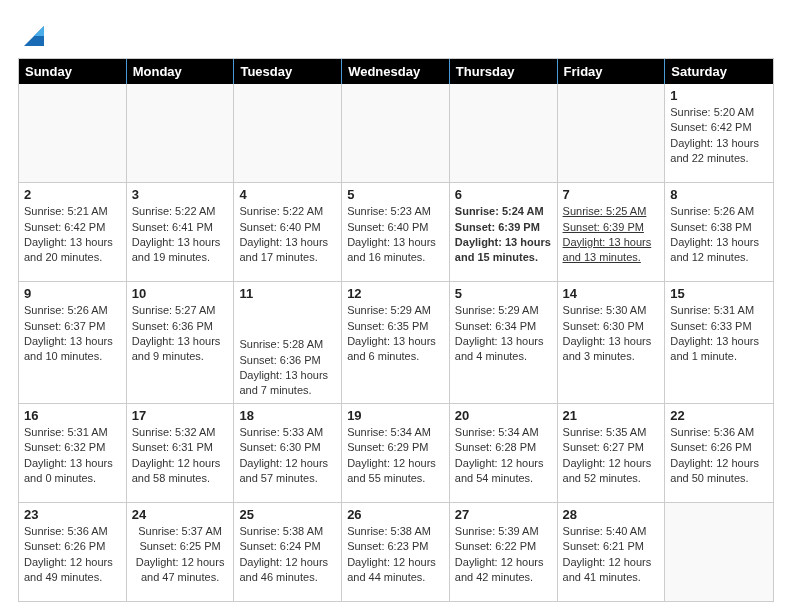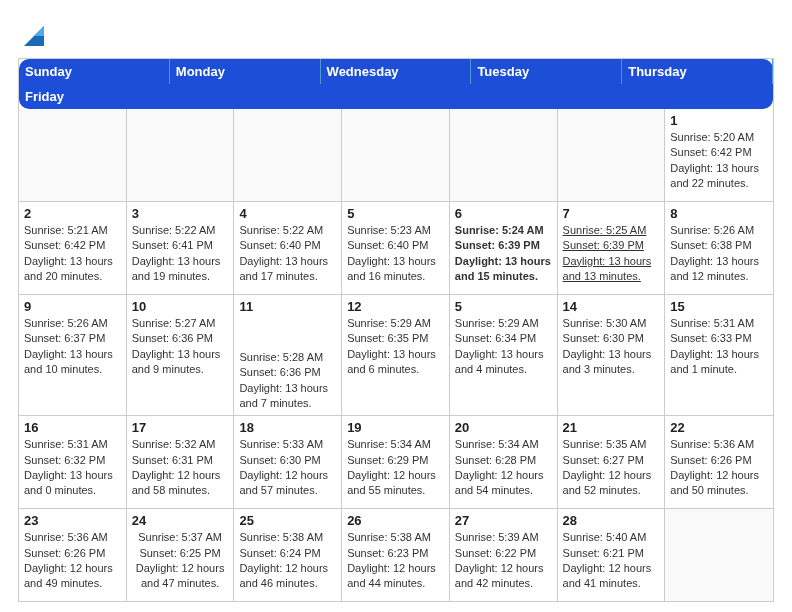--- a/index.html
+++ b/index.html
@@ -54,23 +54,22 @@
       color: #444;
     }
     .calendar {
       flex: 1;
       display: flex;
       flex-direction: column;
       border: 1px solid #ccc;
     }
     .cal-header {
       display: grid;
-      grid-template-columns: repeat(5, 1fr);
-      background: #1d4ed8;
-      border-radius: 10px;
+      grid-template-columns: repeat(7, 1fr);
+      background: #000000;
     }
     .cal-header-cell {
       color: #fff;
       font-weight: bold;
       font-size: 13px;
       padding: 5px 6px;
       border-right: 1px solid #4a9ad4;
     }
     .cal-header-cell:last-child { border-right: none; }
     .cal-body {
@@ -129,24 +128,25 @@
     <div class="title-block">
       <div class="calendar-title"></div>
       <div class="calendar-subtitle"></div>
     </div>
   </div>
 
   <div class="calendar">
     <div class="cal-header">
     <div class="cal-header-cell">Sunday</div>
         <div class="cal-header-cell">Monday</div>
+        <div class="cal-header-cell">Tuesday</div>
         <div class="cal-header-cell">Wednesday</div>
-        <div class="cal-header-cell">Tuesday</div>
         <div class="cal-header-cell">Thursday</div>
         <div class="cal-header-cell">Friday</div>
+        <div class="cal-header-cell">Saturday</div>
       </div>
     <div class="cal-body">
     <div class="cal-week">
           <div class="cal-cell empty"></div>
           <div class="cal-cell empty"></div>
           <div class="cal-cell empty"></div>
           <div class="cal-cell empty"></div>
           <div class="cal-cell empty"></div>
           <div class="cal-cell empty"></div>
           <div class="cal-cell">

